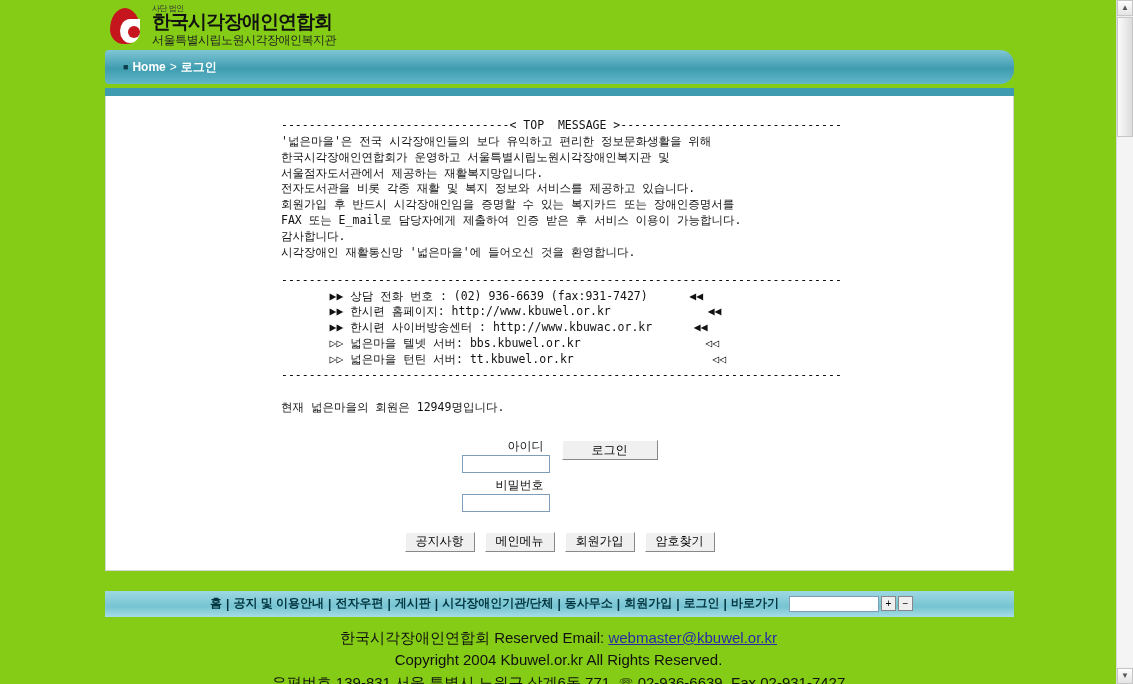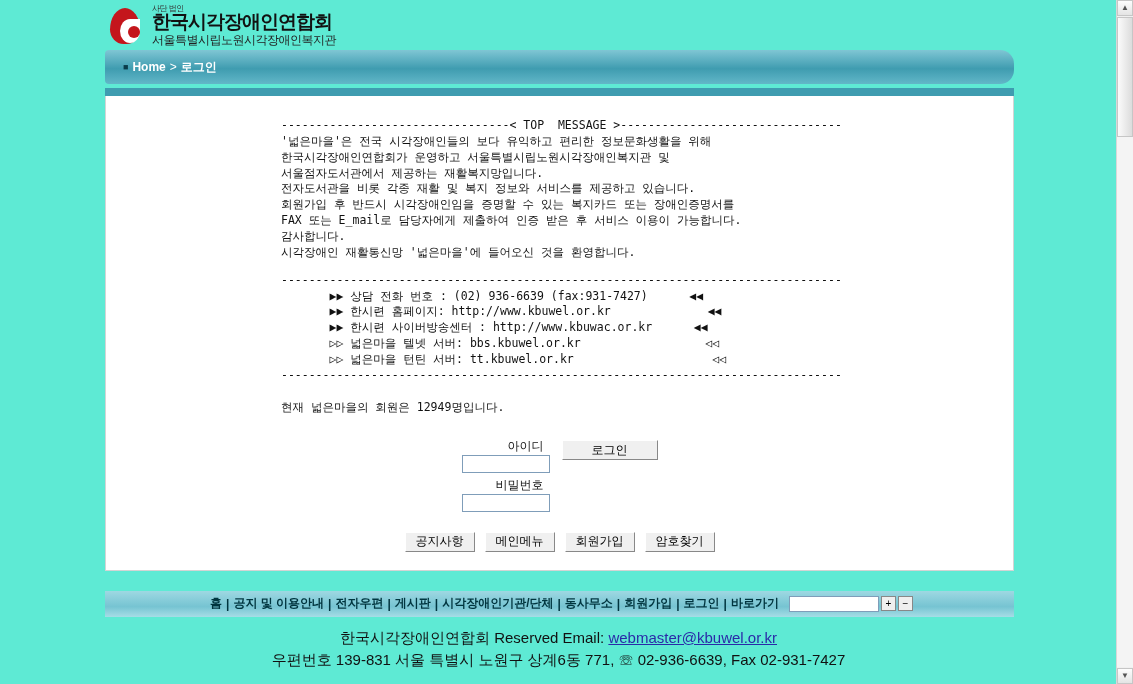--- a/index.html
+++ b/index.html
@@ -6,21 +6,21 @@
     margin: 0;
     padding: 0;
     background: #ffffff;
     font-family: "Liberation Sans", sans-serif;
   }
   #page {
     position: relative;
     width: 1133px;
     height: 684px;
     overflow: hidden;
-    background: #5eead4;
+    background: #84cc16;
   }
   
   .scrollbar {
     position: absolute;
     top: 0;
     right: 0;
     width: 16px;
     height: 684px;
     background: #f0f0f0;
     border-left: 1px solid #d8d8d8;
@@ -379,20 +379,21 @@
       <a href="#">바로가기</a>
       <input class="goto-input" type="text" value="" style="">
       <button class="tiny-btn">+</button>
       <button class="tiny-btn">−</button>
     </div>
 
     <div class="footer">
       <div>
         <span>한국시각장애인연합회 Reserved Email: </span><a class="mail" href="#">webmaster@kbuwel.or.kr</a>
       </div>
+      <div>Copyright 2004 Kbuwel.or.kr All Rights Reserved.</div>
       <div>우편번호 139-831 서울 특별시 노원구 상계6동 771, ☏ 02-936-6639, Fax 02-931-7427</div>
     </div>
 
   </div>
 
   <div class="scrollbar">
     <div class="scroll-arrow">▲</div>
     <div class="scroll-track"></div>
     <div class="scroll-thumb"></div>
     <div class="scroll-arrow bottom">▼</div>

